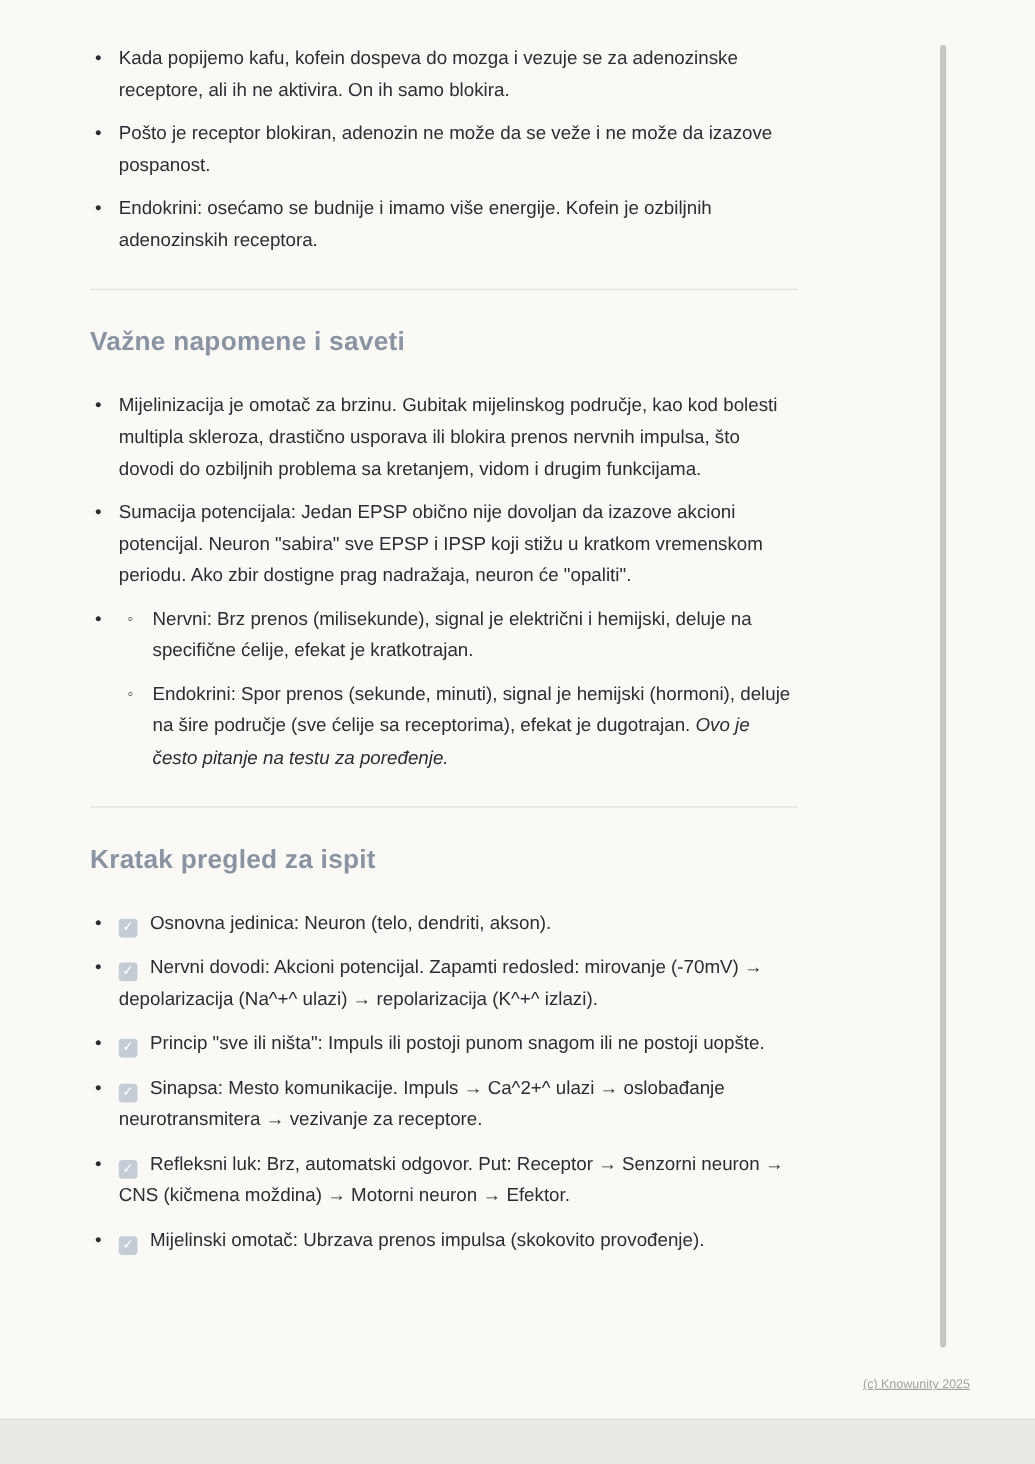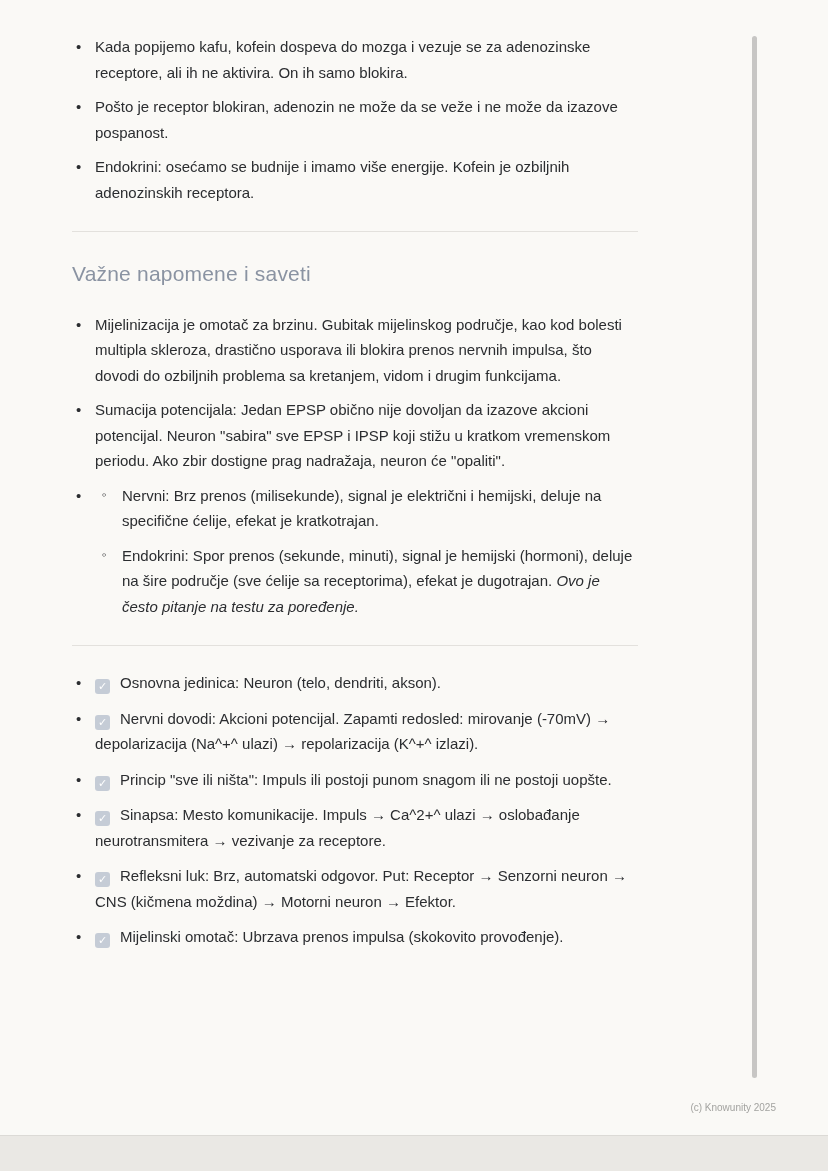--- a/index.html
+++ b/index.html
@@ -26,37 +26,37 @@
   .checkbox {
     display: inline-flex; align-items: center; justify-content: center;
     width: 15px; height: 15px; border-radius: 3px;
     background: var(--checkbox-color, #c5ccd6);
     color: var(--check-color, #ffffff);
     font-size: 11px; line-height: 1;
     margin-right: 10px; vertical-align: -2px;
   }
 
   h2 {
-    font-size: 21px; font-weight: 400;
+    font-size: 21px; font-weight: 700;
     color: var(--heading-color, #8a93a2);
     margin: 0 0 20px 0; letter-spacing: .2px;
   }
   .divider { border: none; border-top: 1px solid var(--divider-color, #e3e1dd); margin: 26px 0 24px 0; }
 
   .b { font-weight: 400; }
   .i { font-style: italic; }
 
   .scrollbar {
     position: absolute; left: 752px; top: 36px;
     width: 5px; height: 1042px; border-radius: 3px;
     background: var(--scrollbar-color, #c7c6c4);
   }
   .footer {
     position: absolute; top: 1099px; right: 52px;
-    font-size: 10px; color: var(--footer-color, #a3a3a0);
+    font-size: 10px; color: var(--footer-color, #a3a3a0); text-decoration: underline;
   }
   .bottom-strip {
     position: absolute; left: 0; top: 1135px;
     width: 828px; height: 36px;
     background: var(--bottom-strip-color, #eae8e4);
     border-top: 1px solid #dcdad6;
   }
 </style>
 </head>
 <body>
@@ -72,20 +72,21 @@
       <h2>Važne napomene i saveti</h2>
       <ul class="bullets">
         <li><span class="marker">•</span><span class="b">Mijelinizacija je omotač za brzinu.</span><span> Gubitak mijelinskog područje, kao kod bolesti </span><span class="b">multipla skleroza</span><span>, drastično usporava ili blokira prenos nervnih impulsa, što dovodi do ozbiljnih problema sa kretanjem, vidom i drugim funkcijama.</span></li>
         <li><span class="marker">•</span><span class="b">Sumacija potencijala:</span><span> Jedan EPSP obično nije dovoljan da izazove akcioni potencijal. Neuron "sabira" sve EPSP i IPSP koji stižu u kratkom vremenskom periodu. Ako zbir dostigne prag nadražaja, neuron će "opaliti".</span></li>
         <li><span class="marker">•</span><ul class="sublist">
             <li><span class="marker">◦</span><span class="b">Nervni:</span><span> Brz prenos (milisekunde), signal je električni i hemijski, deluje na specifične ćelije, efekat je kratkotrajan.</span></li>
             <li><span class="marker">◦</span><span class="b">Endokrini:</span><span> Spor prenos (sekunde, minuti), signal je hemijski (hormoni), deluje na šire područje (sve ćelije sa receptorima), efekat je dugotrajan. </span><span class="i">Ovo je često pitanje na testu za poređenje.</span></li>
           </ul></li>
       </ul>
       <div class="divider"></div>
+      <h2>Kratak pregled za ispit</h2>
       <ul class="checklist">
         <li><span class="marker">•</span><span class="checkbox">✓</span><span class="b">Osnovna jedinica:</span><span> Neuron (telo, dendriti, akson).</span></li>
         <li><span class="marker">•</span><span class="checkbox">✓</span><span class="b">Nervni dovodi:</span><span> Akcioni potencijal. Zapamti redosled: mirovanje (-70mV) → depolarizacija (Na^+^ ulazi) → repolarizacija (K^+^ izlazi).</span></li>
         <li><span class="marker">•</span><span class="checkbox">✓</span><span class="b">Princip "sve ili ništa"</span><span>: Impuls ili postoji punom snagom ili ne postoji uopšte.</span></li>
         <li><span class="marker">•</span><span class="checkbox">✓</span><span class="b">Sinapsa:</span><span> Mesto komunikacije. Impuls → Ca^2+^ ulazi → oslobađanje neurotransmitera → vezivanje za receptore.</span></li>
         <li><span class="marker">•</span><span class="checkbox">✓</span><span class="b">Refleksni luk:</span><span> Brz, automatski odgovor. Put: Receptor → Senzorni neuron → CNS (kičmena moždina) → Motorni neuron → Efektor.</span></li>
         <li><span class="marker">•</span><span class="checkbox">✓</span><span class="b">Mijelinski omotač:</span><span> Ubrzava prenos impulsa (skokovito provođenje).</span></li>
       </ul>
     </div>
   <div class="scrollbar"></div>

